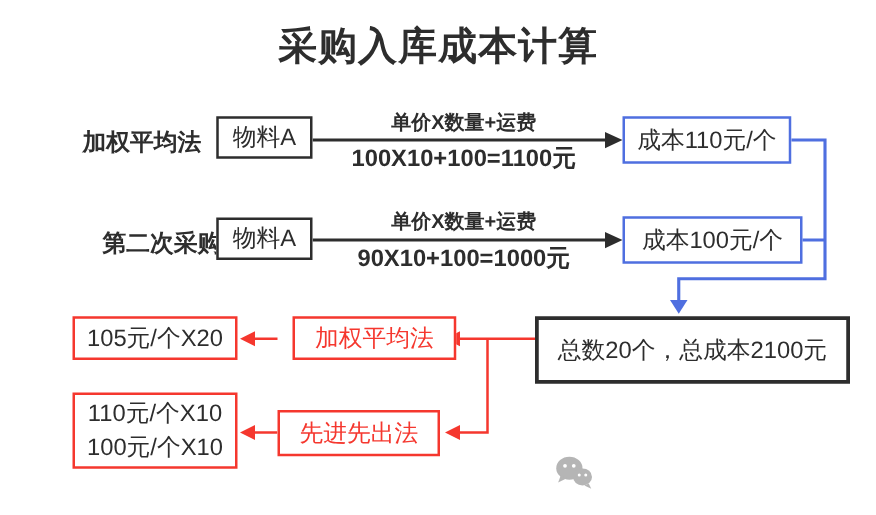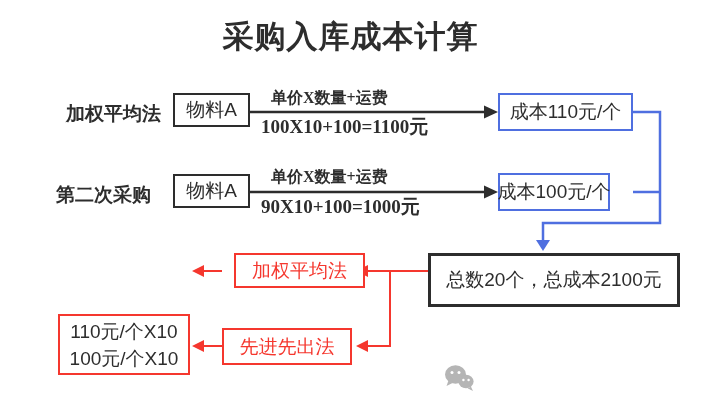--- a/index.html
+++ b/index.html
@@ -31,21 +31,21 @@
     position:absolute;display:flex;align-items:center;justify-content:center;
     background:#fff;font-weight:400;text-align:center;white-space:nowrap;
   }
   .box-ink{border:2px solid var(--ink);}
   .box-ink-thick{border:3px solid var(--ink);}
   .box-blue{border:2px solid var(--accent-blue);}
   .box-red{border:2px solid var(--accent-red);}
   .txt{position:absolute;font-weight:700;white-space:nowrap;color:var(--ink);}
   .t19{font-size:19px;}
   .t16{font-size:16px;}
-  .center{text-align:left;font-family:Liberation Serif, serif;}
+  .center{text-align:center;}
   .red-text{color:var(--accent-red);}
   .result-multi{flex-direction:column;line-height:27px;}
   .watermark{
     position:absolute;left:444px;top:364px;display:flex;align-items:center;gap:8px;
     color:var(--watermark-gray);font-size:19px;font-weight:600;
   }
   .wm-icon{display:block;}
 </style>
 </head>
 <body>
@@ -88,29 +88,30 @@
       <polygon class="hd-red" points="192,346 204,340 204,352"></polygon>
     </g>
   </svg>
 
   <div class="txt t19" style="left:66px;top:101px;">加权平均法</div>
   <div class="box box-ink t19" style="left:173px;top:93px;width:77px;height:34px;">物料A</div>
   <div class="txt t16 center" style="left:271px;top:88px;width:200px;">单价X数量+运费</div>
   <div class="txt t19 center" style="left:261px;top:114px;width:220px;">100X10+100=1100元</div>
   <div class="box box-blue t19" style="left:498px;top:93px;width:135px;height:38px;text-align:center;">成本110元/个</div>
 
-  <div class="txt t19" style="left:56px;top:182px;">第二次采购</div>
+  <div class="txt t19" style="left:82px;top:182px;">第二次采购</div>
   <div class="box box-ink t19" style="left:173px;top:174px;width:77px;height:34px;">物料A</div>
   <div class="txt t16 center" style="left:271px;top:167px;width:200px;">单价X数量+运费</div>
   <div class="txt t19 center" style="left:261px;top:194px;width:220px;">90X10+100=1000元</div>
-  <div class="box box-blue t19" style="left:498px;top:173px;width:112px;height:38px;">成本100元/个</div>
+  <div class="box box-blue t19" style="left:498px;top:173px;width:144px;height:38px;">成本100元/个</div>
 
   <div class="box box-ink-thick t19" style="left:428px;top:253px;width:252px;height:54px;">总数20个，总成本2100元</div>
 
   <div class="box box-red red-text t19" style="left:222px;top:253px;width:131px;height:35px;margin-left:12px;">加权平均法</div>
+  <div class="box box-red t19" style="left:58px;top:253px;width:132px;height:35px;">105元/个X20</div>
 
   <div class="box box-red red-text t19" style="left:222px;top:328px;width:130px;height:37px;">先进先出法</div>
   <div class="box box-red t19 result-multi" style="left:58px;top:314px;width:132px;height:61px;">
     <span>110元/个X10</span>
     <span>100元/个X10</span>
   </div>
 
   <div class="watermark">
     <svg class="wm-icon" width="31" height="28" viewBox="0 0 31 28">
       <ellipse cx="11.5" cy="10.5" rx="10.5" ry="9.2" fill="var(--watermark-gray)"></ellipse>

